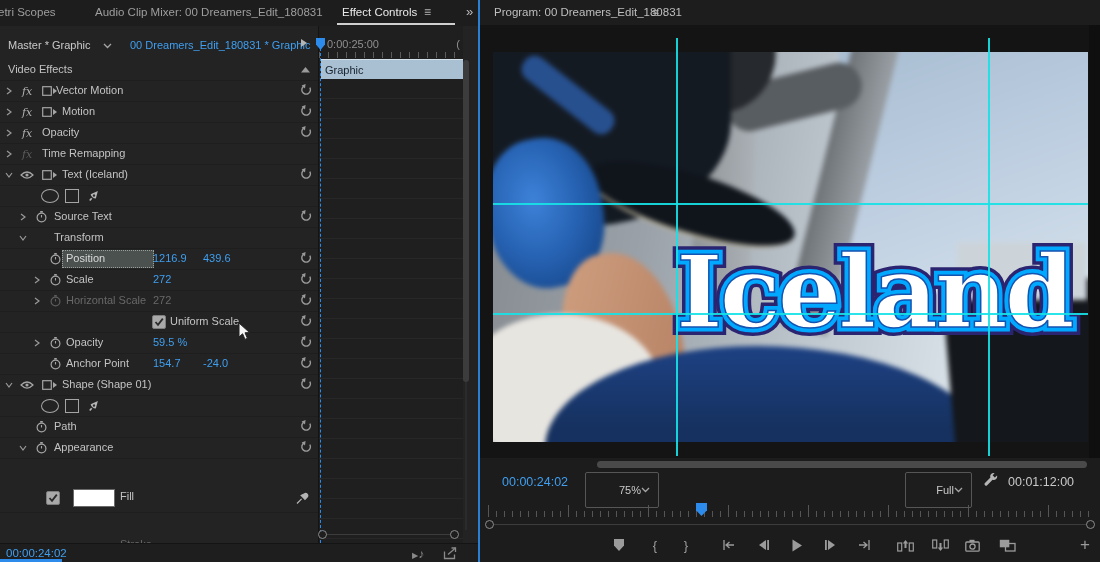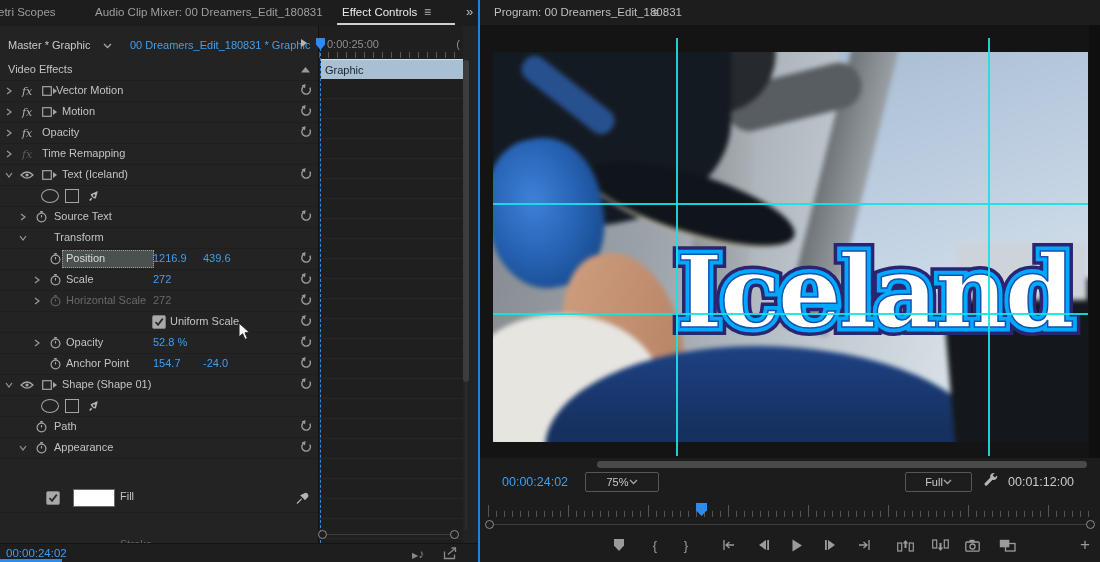--- a/index.html
+++ b/index.html
@@ -89,22 +89,22 @@
 
   .iceland{position:absolute;left:196px;top:217px;width:312px;height:110px;text-align:center;
      font-family:"DejaVu Serif",serif;font-weight:bold;font-size:100px;letter-spacing:-3px;line-height:1;}
   .ic-layer{position:absolute;left:0;right:0;top:0;}
   .ic1{color:#2b2470;-webkit-text-stroke:16px #2b2470;text-shadow:0 4px 0 #1c1850;}
   .ic2{color:#00a9ff;-webkit-text-stroke:9px #00a9ff;}
   .ic3{color:#ffffff;-webkit-text-stroke:1.5px #1453b0;}
 
   .prog-hsb{position:absolute;left:117px;top:461px;width:490px;height:7px;background:#4a4a4a;border-radius:4px;}
   .prog-controls{position:absolute;left:0;top:470px;width:620px;height:26px;}
-  .dd{position:absolute;height:20px;border:1px solid #565656;border-radius:2px;background:#1d1d1d;color:#c9c9c9;
-      display:flex;align-items:center;justify-content:center;padding:0 8px;box-sizing:border-box;font-size:11px;cursor:pointer;}
+  .dd{position:absolute;height:36px;border:1px solid #565656;border-radius:2px;background:#1d1d1d;color:#c9c9c9;
+      display:flex;align-items:center;justify-content:flex-end;padding:0 8px;box-sizing:border-box;font-size:11px;cursor:pointer;}
   .dur{color:#c9c9c9;font-size:12.5px;}
   .prog-ruler{position:absolute;left:8px;top:503px;width:604px;height:15px;}
   .pr-ticks{position:absolute;left:0;bottom:1px;width:100%;height:6px;
      background:repeating-linear-gradient(90deg,#555 0 1px,transparent 1px 8px);}
   .pr-ticks-tall{position:absolute;left:0;bottom:1px;width:100%;height:12px;
      background:repeating-linear-gradient(90deg,#555 0 1px,transparent 1px 80px);}
   .pr-playhead{position:absolute;left:208px;top:0;width:11px;height:13px;background:#2d8ceb;
      clip-path:polygon(0 0,100% 0,100% 55%,50% 100%,0 55%);}
   .prog-zoom{position:absolute;left:12px;top:524px;width:596px;height:1px;background:#3c3c3c;}
   .transport{position:absolute;left:0;top:532px;width:620px;height:26px;}
@@ -389,21 +389,21 @@
             </svg>
           </span>
         <span class="ic" style="left:50px">
             <svg width="11" height="13">
               <circle cx="5.5" cy="7" r="4.4" fill="none" stroke="#a5a5a5" stroke-width="1.2"></circle>
               <rect x="4.2" y="0.5" width="2.6" height="1.6" fill="#a5a5a5"></rect>
               <line x1="5.5" y1="7" x2="5.5" y2="4.4" stroke="#a5a5a5" stroke-width="1.1"></line>
             </svg>
           </span>
         <span class="lbl" style="left:66px">Opacity</span>
-        <span class="val" style="left:153px">52.8 %</span>
+        <span class="val" style="left:153px">59.5 %</span>
         <span class="rst">
             <svg width="12" height="12">
               <path d="M4.2 2 A4.3 4.3 0 1 0 9.8 3.6" fill="none" stroke="#9a9a9a" stroke-width="1.4"></path>
               <polygon points="5.6,0 1.6,1.6 5,4.4" fill="#9a9a9a"></polygon>
             </svg>
           </span>
       </div>
 
       <div class="row">
         <span class="ic" style="left:50px">

